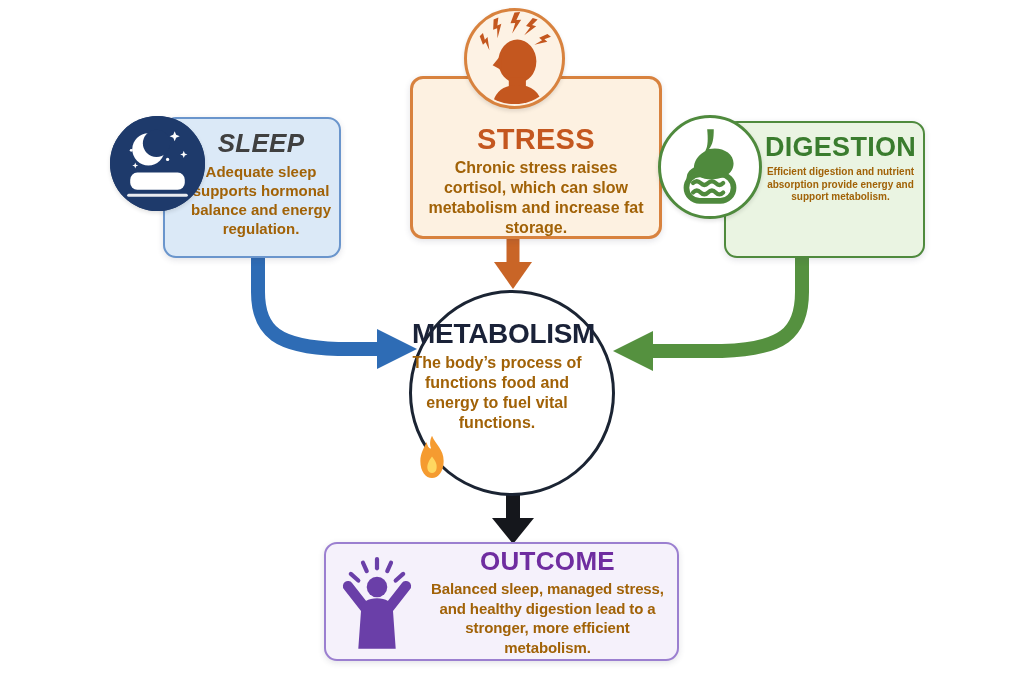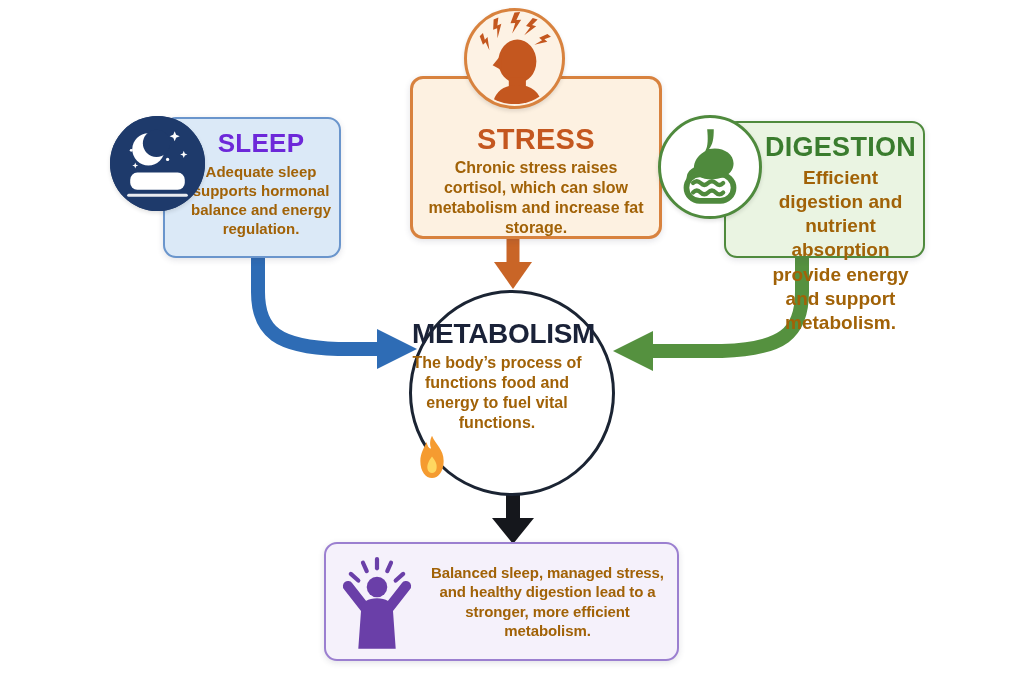--- a/index.html
+++ b/index.html
@@ -18,37 +18,37 @@
     position:absolute; box-sizing:border-box; border-radius:50%; z-index:3;
     box-shadow:0 2px 4px rgba(0,0,0,0.12);
   }
   .icon-circle svg { width:100%; height:100%; }
   .card-title { font-weight:700; letter-spacing:0.3px; }
   .card-desc  { color:#a16207; font-weight:600; }
 
   
   #sleep-card { left:163px; top:117px; width:178px; height:141px;
     background:#dbe9f7; border:2px solid #6a95cc; padding:9px 6px 6px 24px; }
-  #sleep-card .card-title { font-size:26px; color:#6d28d9; margin-bottom:3px; }
+  #sleep-card .card-title { font-size:26px; color:#404040; margin-bottom:3px;font-style:italic; }
   #sleep-card .card-desc  { font-size:15px; line-height:1.27; }
   #sleep-icon { left:110px; top:116px; width:95px; height:95px; background:#1e3a6b; }
 
   
   #stress-card { left:410px; top:76px; width:252px; height:163px;
     background:#fdf1e1; border:3px solid #d8823e; padding:44px 9px 6px 9px; }
   #stress-card .card-title { font-size:29px; color:#c4571f; margin-bottom:2px; }
   #stress-card .card-desc  { font-size:16px; line-height:1.26; }
   #stress-icon { left:464px; top:8px; width:101px; height:101px;
     background:#fdf2e4; border:3px solid #d8823e; }
 
   
   #digestion-card { left:724px; top:121px; width:201px; height:137px;
     background:#eaf4e2; border:2.5px solid #4f8a3d; padding:9px 4px 6px 36px; }
   #digestion-card .card-title { font-size:27px; color:#3a7c2e; margin-bottom:3px; }
-  #digestion-card .card-desc  { font-size:19px; line-height:1.27;text-align:center; }
+  #digestion-card .card-desc  { font-size:10px; line-height:1.27;text-align:center; }
   #digestion-icon { left:658px; top:115px; width:104px; height:104px;
     background:#ffffff; border:3.5px solid #4f8a3d; }
 
   
   #metabolism-circle { position:absolute; left:409px; top:290px; width:206px; height:206px;
     border-radius:50%; background:#ffffff; border:3.5px solid #1b2433; z-index:2;
     box-sizing:border-box; display:flex; flex-direction:column; align-items:flex-start;
     padding-top:25px; text-align:center; }
   #metabolism-circle .card-title { font-size:28px; color:#1a2238; letter-spacing:-0.3px; }
   #metabolism-circle .card-desc  { font-size:16px; line-height:1.25; width:170px; margin-top:3px; }
@@ -164,15 +164,16 @@
       <line x1="46" y1="4" x2="46" y2="14"></line>
       <line x1="61" y1="8" x2="57" y2="17"></line>
       <line x1="74" y1="20" x2="66" y2="27"></line>
     </g>
     <circle cx="46" cy="34" r="11" fill="#6a3fa8"></circle>
     <path d="M33,56 L15,33" stroke="#6a3fa8" stroke-width="11" stroke-linecap="round" fill="none"></path>
     <path d="M59,56 L77,33" stroke="#6a3fa8" stroke-width="11" stroke-linecap="round" fill="none"></path>
     <path d="M29,58 C29,50 37,46 46,46 C55,46 63,50 63,58 L66,100 L26,100 Z" fill="#6a3fa8"></path>
   </svg>
   <div id="outcome-text">
+    <div class="card-title">OUTCOME</div>
     <div class="card-desc">Balanced sleep, managed stress, and healthy digestion lead to a stronger, more efficient metabolism.</div>
   </div>
 </div>
 
 </body></html>

